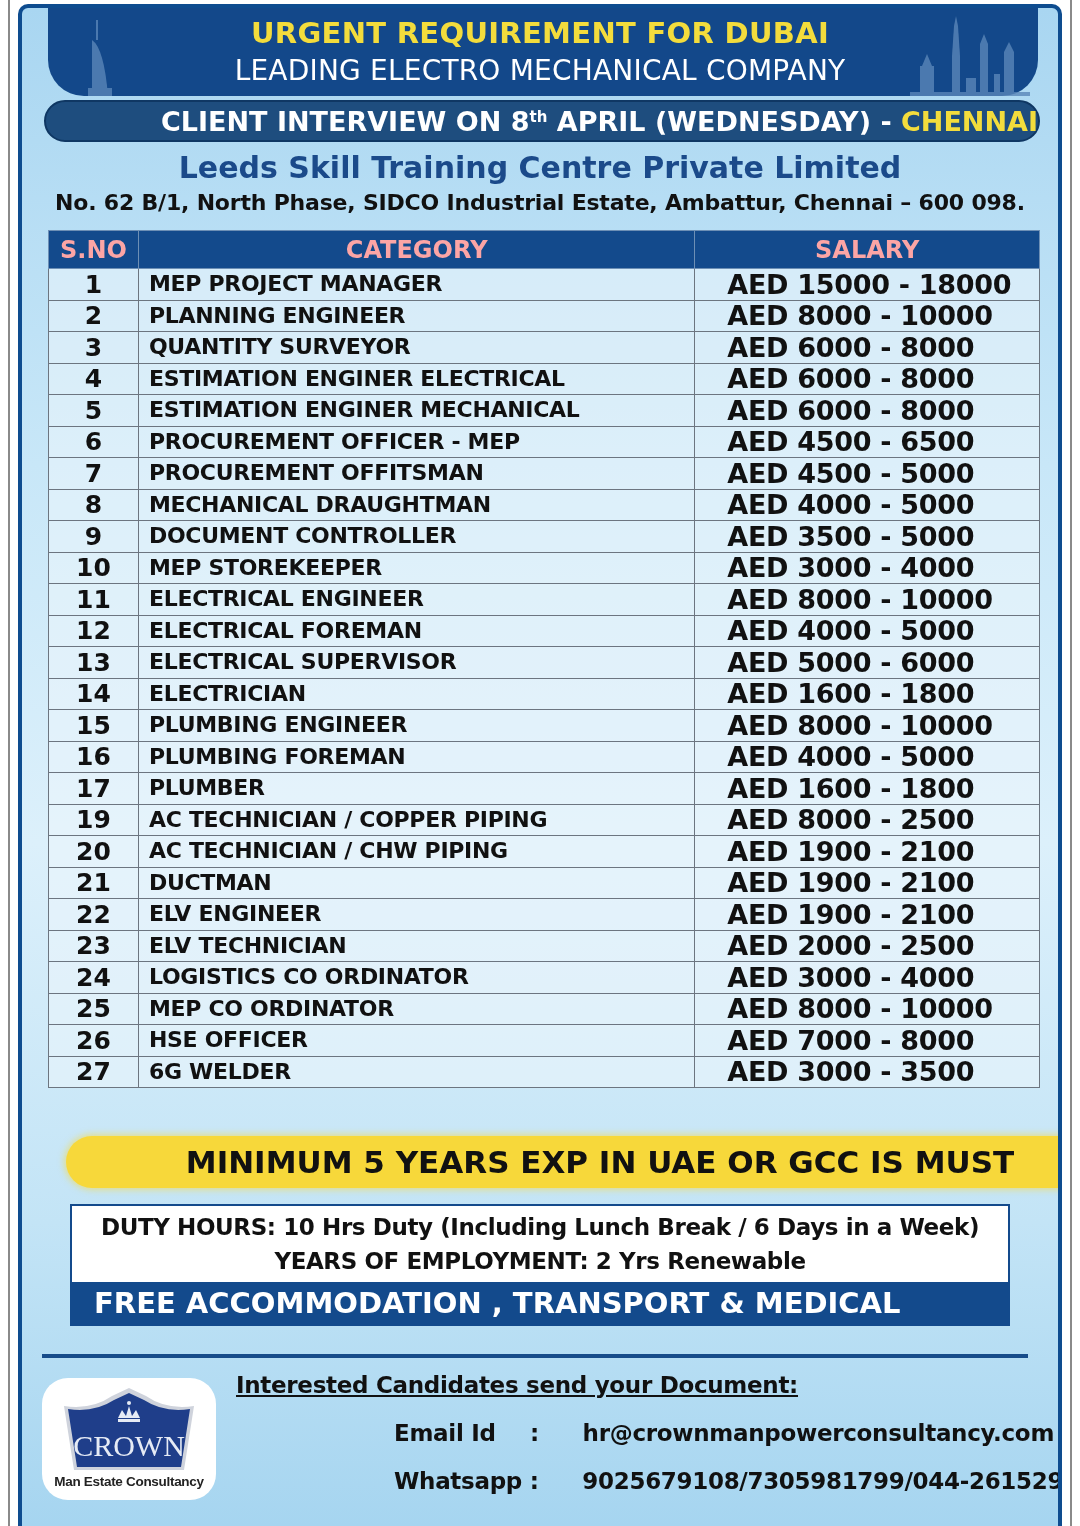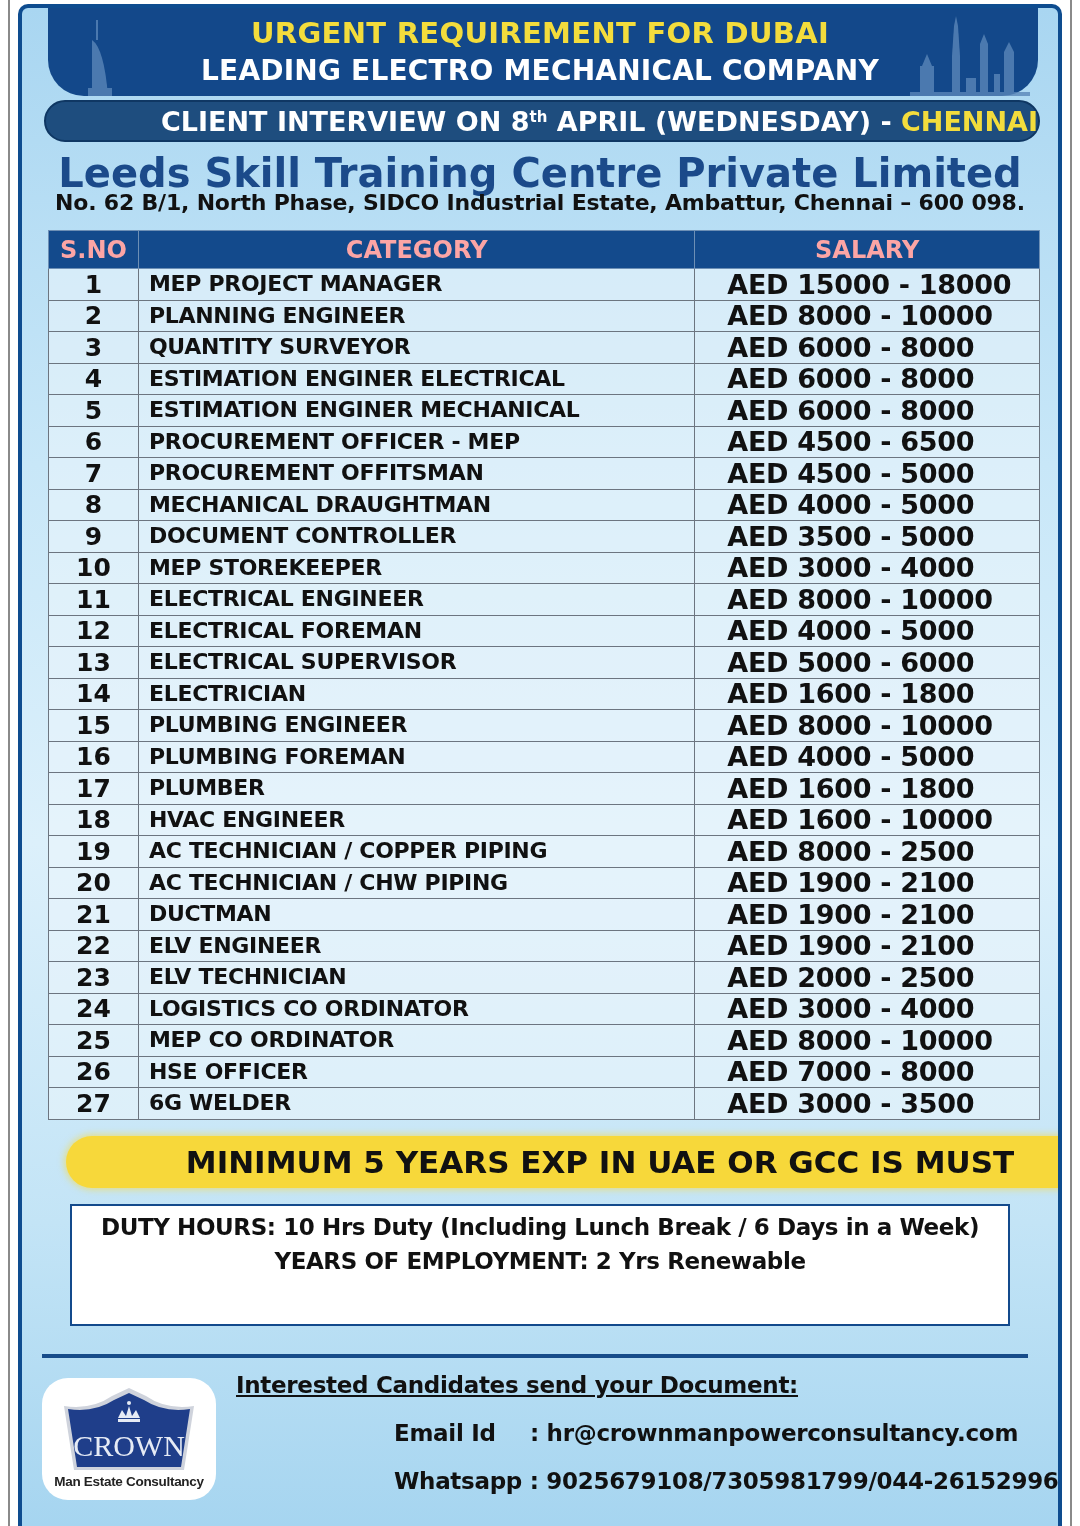--- a/index.html
+++ b/index.html
@@ -26,38 +26,38 @@
     .skyline-left { position: absolute; left: 56px; top: 10px; width: 40px; height: 78px; }
     .skyline-right { position: absolute; left: 888px; top: 8px; width: 120px; height: 80px; }
 
     .header-line1 {
       position: absolute; left: 0; width: 100%; top: 8px; text-align: center;
       color: #f3dc3c; font-weight: 700; font-size: 29px; letter-spacing: 0.3px;
       font-family: "DejaVu Sans", sans-serif;
     }
     .header-line2 {
       position: absolute; left: 0; width: 100%; top: 46px; text-align: center;
-      color: #ffffff; font-weight: 700; font-size: 28px; letter-spacing: 0.2px;
+      color: #ffffff; font-weight: 400; font-size: 28px; letter-spacing: 0.2px;
       font-family: "DejaVu Sans", sans-serif;
     }
 
     .interview-pill {
       position: absolute; left: 22px; top: 92px; width: 996px; height: 42px;
       background: #1e4d7e; border-radius: 21px;
       border: 2px solid #0f3763;
       display: flex; align-items: center; justify-content: flex-end;
       color: #ffffff; font-weight: 700; font-size: 27px;
       font-family: "DejaVu Sans", sans-serif; white-space: nowrap;
     }
     .interview-pill sup { font-size: 15px; vertical-align: top; position: relative; top: -4px; }
     .interview-pill .city { color: #f3dc3c; }
 
     .company-name {
       position: absolute; left: 0; width: 100%; top: 142px; text-align: center;
-      color: #1b4a8a; font-weight: 700; font-size: 40px;
+      color: #1b4a8a; font-weight: 700; font-size: 30px;
       font-family: "DejaVu Sans", sans-serif;
     }
     .company-address {
       position: absolute; left: 0; width: 100%; top: 182px; text-align: center;
       color: #111111; font-weight: 700; font-size: 22px;
       font-family: "DejaVu Sans", sans-serif; letter-spacing: -0.2px;
     }
 
     
     .jobs-table {
@@ -128,21 +128,21 @@
       font-family: "DejaVu Sans", sans-serif; letter-spacing: -0.3px;
     }
     .contact-row {
       position: absolute; color: #111111; font-weight: 700; font-size: 23px;
       font-family: "DejaVu Sans", sans-serif; white-space: nowrap; letter-spacing: -0.3px;
     }
     .contact-row.email { left: 372px; top: 1412px; }
     .contact-row.whatsapp { left: 372px; top: 1460px; }
     .contact-row .lbl { display: inline-block; }
     .contact-row.email .lbl { width: 136px; }
-    .contact-row a { color: #111111; text-decoration: none; }
+    .contact-row a { color: #111111; text-decoration: none; margin-left: 36px; }
   </style>
 </head>
 <body>
 
 <div class="outer-frame"></div>
 
 <div class="poster">
 
   <div class="header-banner-shape"></div>
 
@@ -270,25 +270,20 @@
           <td class="sno">16</td>
           <td class="cat">PLUMBING FOREMAN</td>
           <td class="sal">AED 4000 - 5000</td>
         </tr>
       <tr>
           <td class="sno">17</td>
           <td class="cat">PLUMBER</td>
           <td class="sal">AED 1600 - 1800</td>
         </tr>
       <tr>
-          <td class="sno">18</td>
-          <td class="cat">HVAC ENGINEER</td>
-          <td class="sal">AED 1600 - 10000</td>
-        </tr>
-      <tr>
           <td class="sno">19</td>
           <td class="cat">AC TECHNICIAN / COPPER PIPING</td>
           <td class="sal">AED 8000 - 2500</td>
         </tr>
       <tr>
           <td class="sno">20</td>
           <td class="cat">AC TECHNICIAN / CHW PIPING</td>
           <td class="sal">AED 1900 - 2100</td>
         </tr>
       <tr>
@@ -327,20 +322,21 @@
           <td class="sal">AED 3000 - 3500</td>
         </tr>
     </tbody>
   </table>
 
   <div class="exp-banner">MINIMUM 5 YEARS EXP IN UAE OR GCC IS MUST</div>
 
   <div class="terms-box">
     <div class="terms-line l1">DUTY HOURS: 10 Hrs Duty (Including Lunch Break / 6 Days in a Week)</div>
     <div class="terms-line l2">YEARS OF EMPLOYMENT: 2 Yrs Renewable</div>
+    <div class="benefits-bar">FREE ACCOMMODATION , TRANSPORT &amp; MEDICAL</div>
   </div>
 
   <div class="divider"></div>
 
   <div class="logo-card">
     <svg width="134" height="86" viewBox="0 0 134 86">
       <path d="M2 18 Q30 22 50 8 L67 0 L84 8 Q104 22 132 18 L122 82 L12 82 Z" fill="#cfd3dc"></path>
       <path d="M6 21 Q32 25 52 12 L67 5 L82 12 Q102 25 128 21 L119 79 L15 79 Z" fill="#1f3e8a"></path>
       <g fill="#e6ebf5">
         <path d="M56 30 L60 22 L64 28 L67 18 L70 28 L74 22 L78 30 Z"></path>

